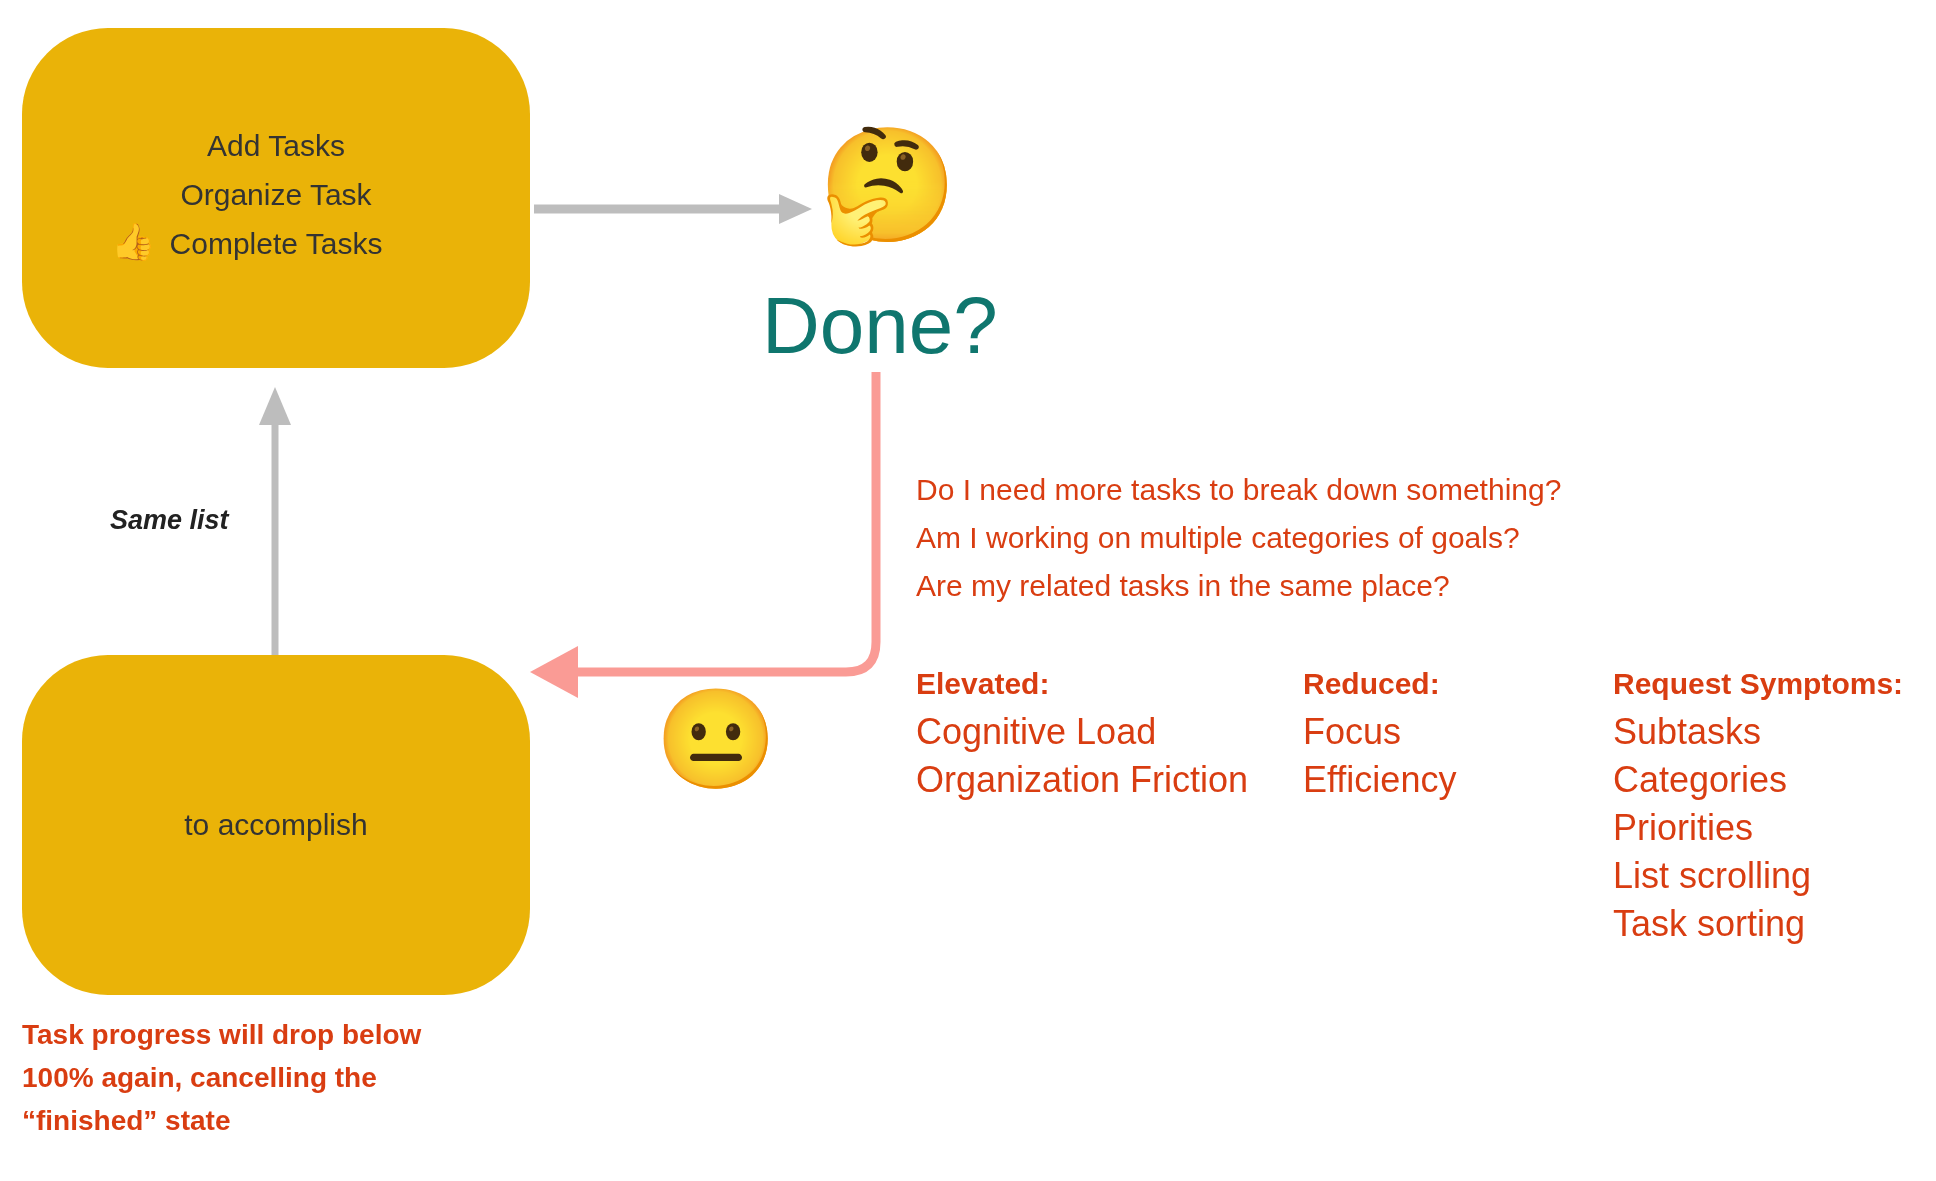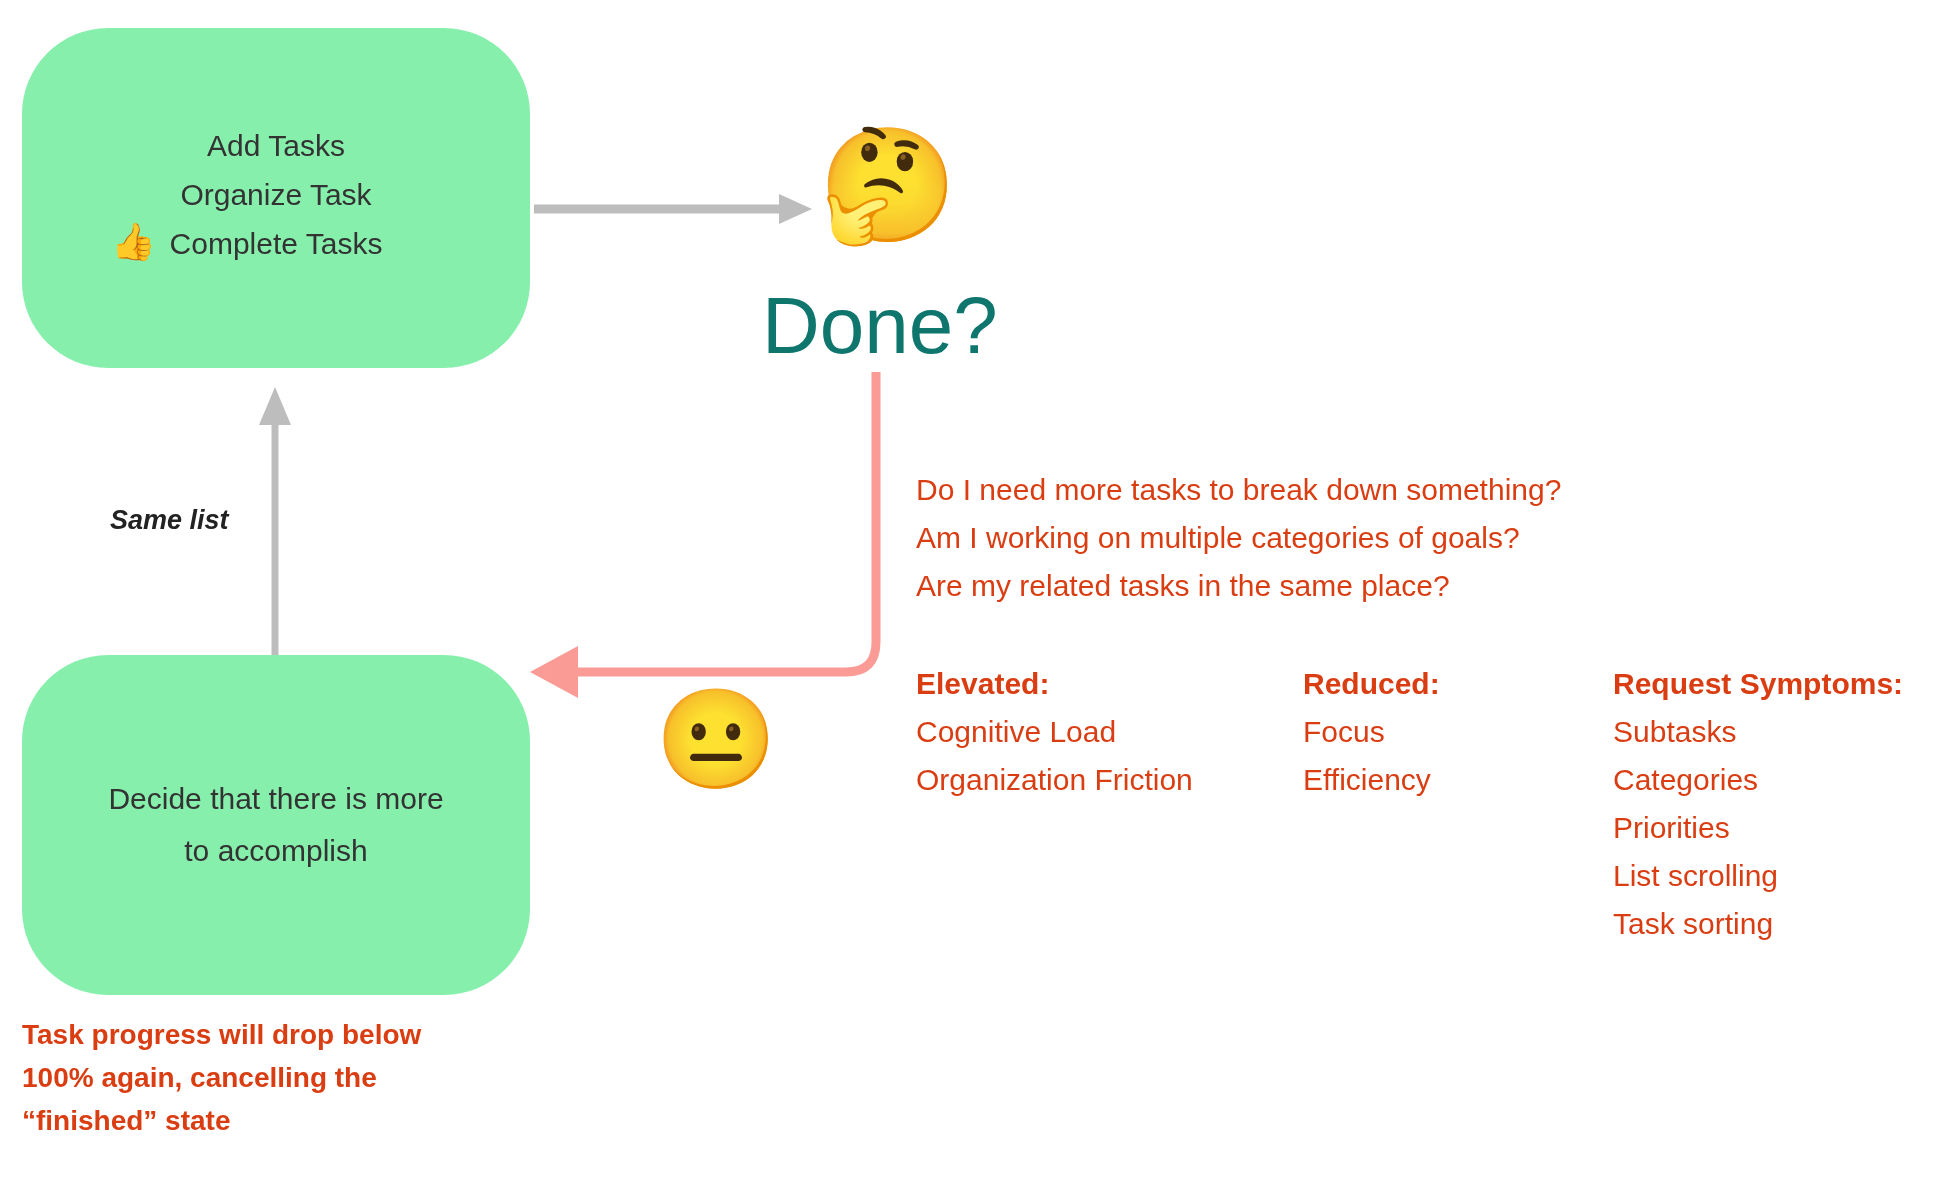--- a/index.html
+++ b/index.html
@@ -15,21 +15,21 @@
     position: relative;
     width: 1936px;
     height: 1181px;
     background: #ffffff;
     overflow: hidden;
   }
 
   
   .node-box {
     position: absolute;
-    background: #86efac;
+    background: #eab308;
     border-radius: 86px;
     box-sizing: border-box;
     display: flex;
     flex-direction: column;
     align-items: center;
     justify-content: center;
   }
   .node-line {
     color: #333333;
     font-size: 30px;
@@ -166,21 +166,21 @@
   #col-requests { width: 420px; }
   .sym-head {
     color: #D93D11;
     font-size: 30px;
     line-height: 48px;
     font-weight: bold;
     white-space: nowrap;
   }
   .sym-item {
     color: #D93D11;
-    font-size: 30px;
+    font-size: 36px;
     line-height: 48px;
     white-space: nowrap;
   }
 
   
   #caption-progress {
     position: absolute;
     left: 22px;
     top: 1013px;
     width: 508px;
@@ -224,21 +224,20 @@
   <div id="label-same-list">Same list</div>
 
   <svg id="arrow-loop-back" viewBox="0 0 400 480">
     <path d="M 356 0 L 356 270 Q 356 300 326 300 L 55 300" fill="none" stroke="#FA9B95" stroke-width="9" stroke-linecap="butt"></path>
     <polygon points="58,274 10,300 58,326" fill="#FA9B95"></polygon>
   </svg>
 
   <div id="emoji-neutral">😐</div>
 
   <div class="node-box" id="node-decide">
-    <div class="node-line">Decide that there is more</div>
     <div class="node-line">to accomplish</div>
   </div>
 
   <div id="caption-progress">
     <div class="cap-line">Task progress will drop below</div>
     <div class="cap-line">100% again, cancelling the</div>
     <div class="cap-line">“finished” state</div>
   </div>
 
   <div class="q-list">

